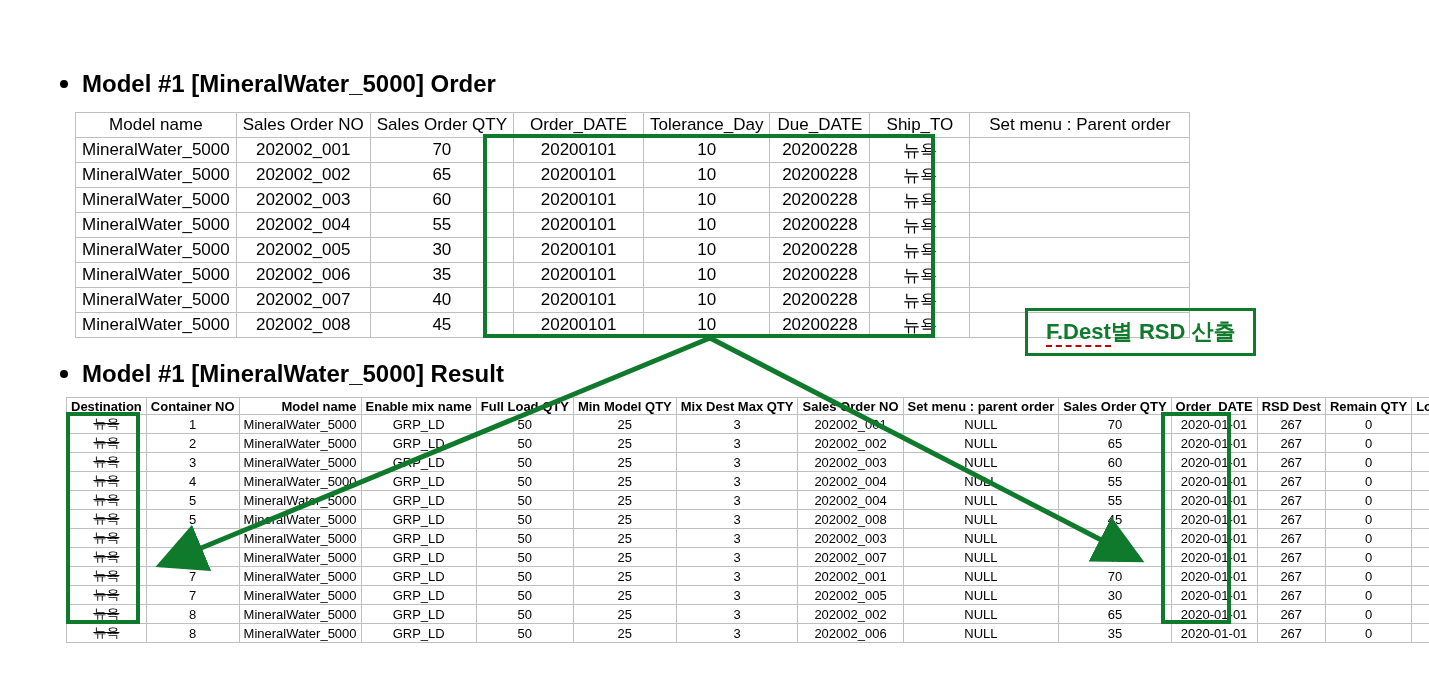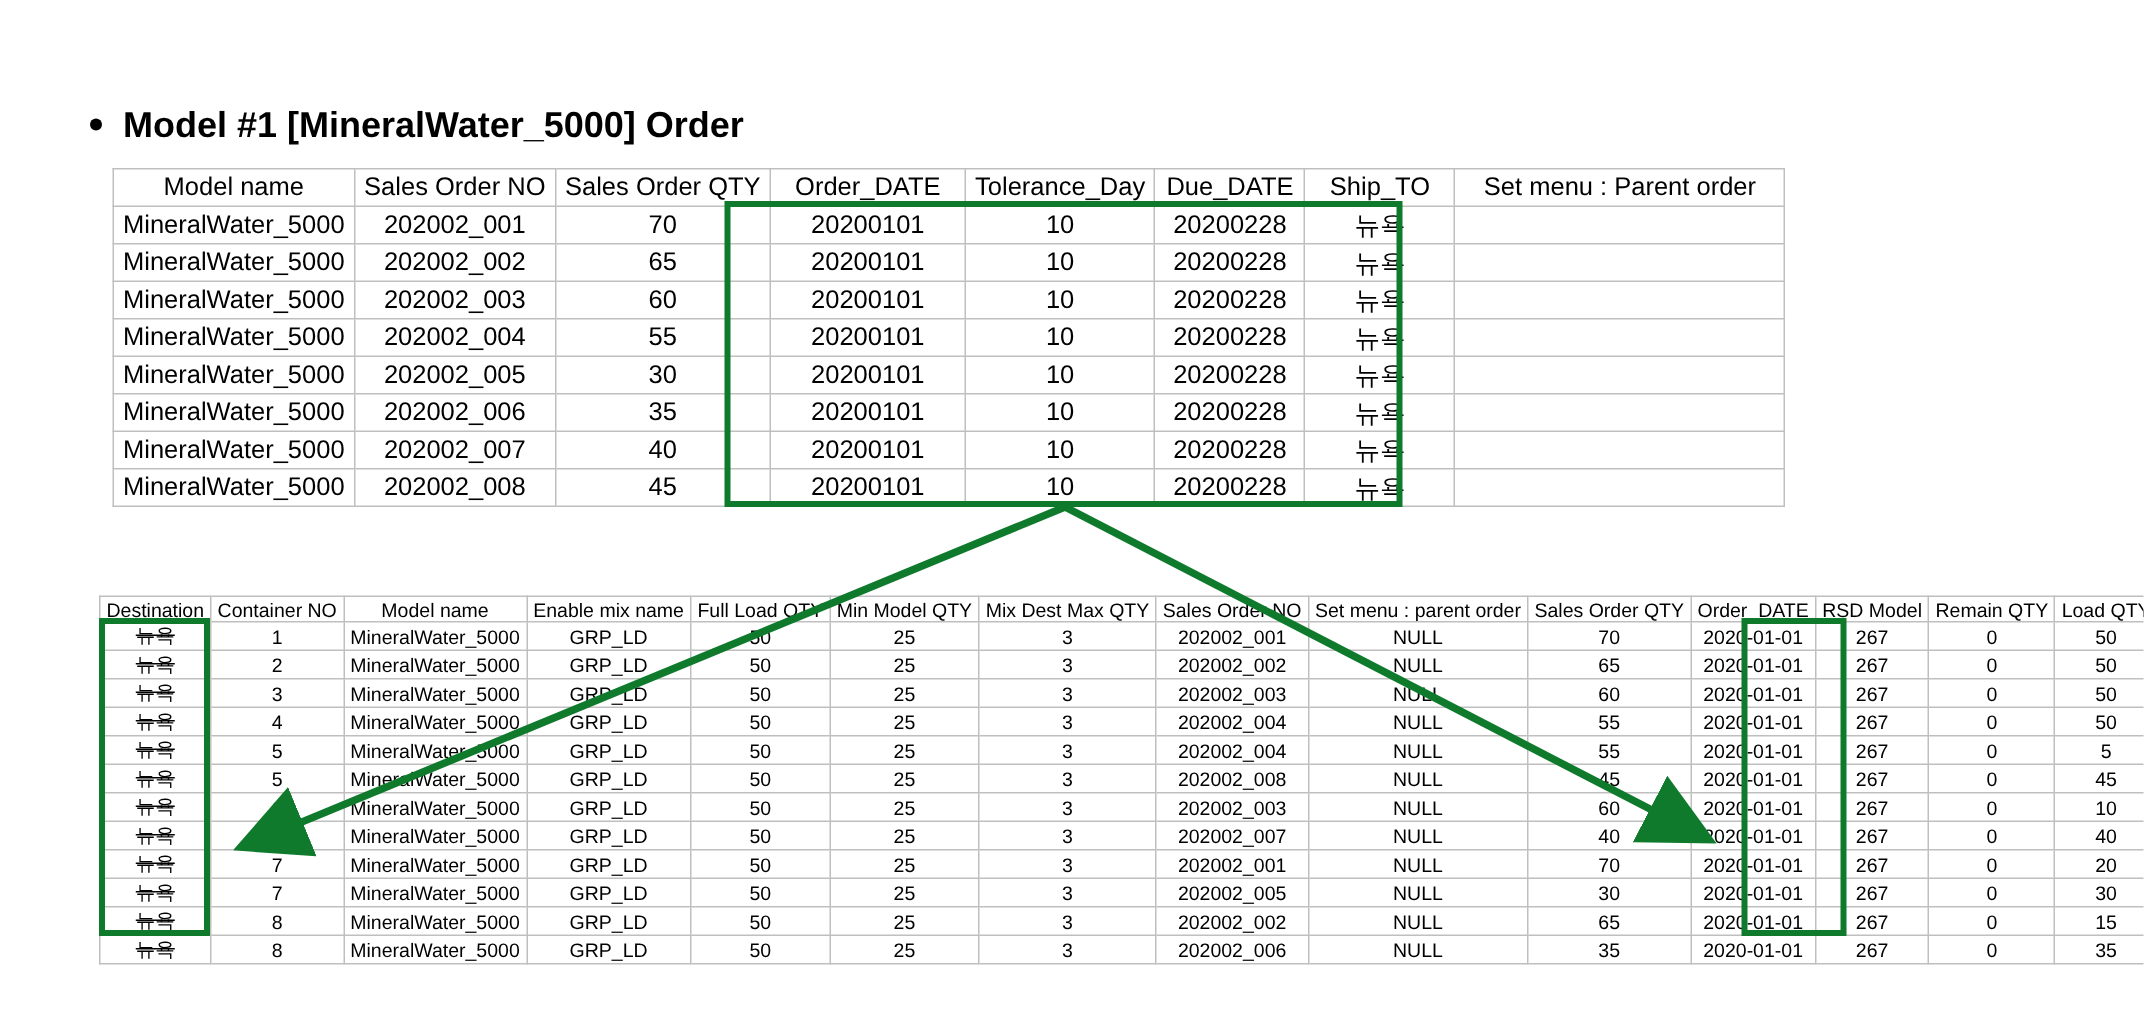--- a/index.html
+++ b/index.html
@@ -6,21 +6,21 @@
   .page{position:relative;width:1277px;height:689px;}
   .bullet-title{position:absolute;font-weight:700;font-size:24px;}
   .bullet-title .dot{display:inline-block;width:8px;height:8px;background:#000;border-radius:50%;margin-right:14px;vertical-align:middle;margin-bottom:4px;}
   
   .tbl1{position:absolute;left:75px;top:112px;border-collapse:collapse;font-size:17px;}
   .tbl1 th,.tbl1 td{border:1px solid #bfbfbf;text-align:center;height:25px;box-sizing:border-box;padding:0 6px;white-space:nowrap;}
   .tbl1 th{font-weight:400;}
   
   .tbl2{position:absolute;left:66px;top:397px;border-collapse:collapse;font-size:13px;}
   .tbl2 th,.tbl2 td{border:1px solid #bfbfbf;text-align:center;height:17px;box-sizing:border-box;padding:0 4px;white-space:nowrap;}
-  .tbl2 th{font-weight:400;}
+  .tbl2 th{font-weight:700;text-align:right;}
   .strike{text-decoration:line-through;}
   
   .hl{position:absolute;border:4px solid #0f7a2c;box-sizing:border-box;pointer-events:none;}
   
   .callout{position:absolute;border:3px solid #0f7a2c;font-weight:700;font-size:22px;color:#0f7a2c;padding:6px 18px;box-sizing:border-box;white-space:nowrap;}
   .callout .udash{border-bottom:2px dashed #c00000;padding-bottom:1px;}
   
   svg.arrows{position:absolute;left:0;top:0;pointer-events:none;}
 </style>
 </head>
@@ -131,20 +131,23 @@
           <td>45</td>
           <td>20200101</td>
           <td>10</td>
           <td>20200228</td>
           <td>뉴욕</td>
           <td></td>
         </tr>
       </tbody>
 </table>
 
+<div class="bullet-title" style="left:60px;top:360px;">
+  <span class="dot"></span><span>Model #1 [MineralWater_5000] Result</span>
+</div>
 
 <table class="tbl2">
   <colgroup>
     <col style="width:75px">
         <col style="width:85px">
         <col style="width:125px">
         <col style="width:110px">
     <col style="width:90px">
         <col style="width:90px">
         <col style="width:115px">
@@ -162,21 +165,21 @@
     <th>Container NO</th>
     <th>Model name</th>
     <th>Enable mix name</th>
     <th>Full Load QTY</th>
     <th>Min Model QTY</th>
     <th>Mix Dest Max QTY</th>
     <th>Sales Order NO</th>
     <th>Set menu : parent order</th>
     <th>Sales Order QTY</th>
     <th>Order_DATE</th>
-    <th>RSD Model</th>
+    <th>RSD Dest</th>
     <th>Remain QTY</th>
     <th>Load QTY</th>
   </tr>
       </thead>
   <tbody id="result-body">
         <tr>
           <td><span class="strike">뉴욕</span></td>
           <td>1</td>
           <td>MineralWater_5000</td>
           <td>GRP_LD</td>
@@ -367,20 +370,23 @@
           <td>0</td>
           <td>35</td>
         </tr>
       </tbody>
 </table>
 
 <div class="hl" style="left:483px;top:134px;width:452px;height:204px;"></div>
 <div class="hl" style="left:66px;top:412px;width:74px;height:212px;"></div>
 <div class="hl" style="left:1161px;top:412px;width:70px;height:212px;"></div>
 
+<div class="callout" style="left:1025px;top:308px;">
+  <span class="udash">F.Dest</span><span>별 RSD 산출</span>
+</div>
 
 <svg class="arrows" width="1429" height="689">
   <defs>
     <marker id="ah" markerWidth="12" markerHeight="12" refX="9" refY="5" orient="auto">
       <path d="M0,0 L10,5 L0,10 Z" fill="#0f7a2c"></path>
     </marker>
   </defs>
   <line x1="710" y1="338" x2="160" y2="565" stroke="#0f7a2c" stroke-width="5" marker-end="url(#ah)"></line>
   <line x1="710" y1="338" x2="1140" y2="560" stroke="#0f7a2c" stroke-width="5" marker-end="url(#ah)"></line>
 </svg>

